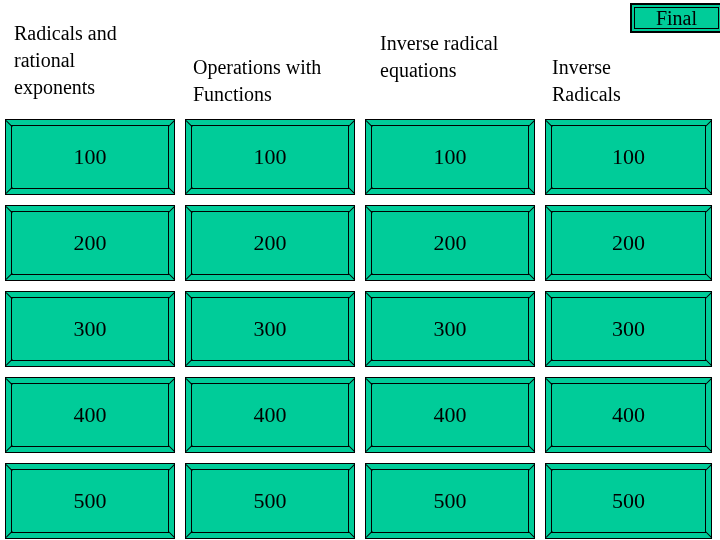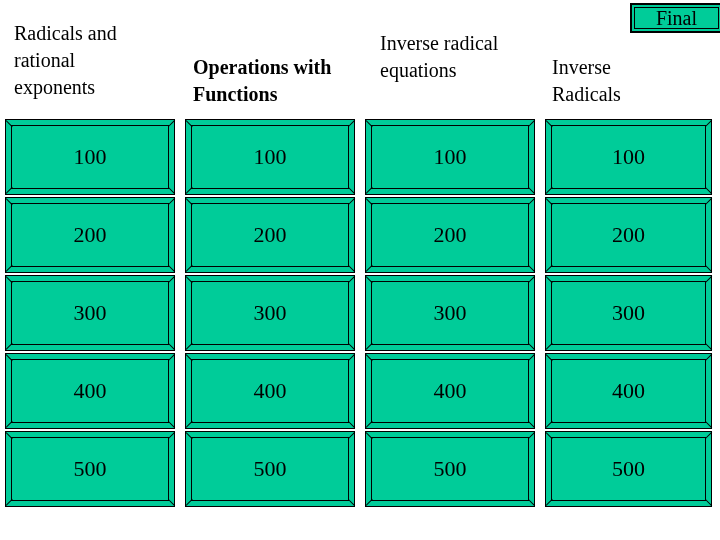--- a/index.html
+++ b/index.html
@@ -15,21 +15,21 @@
 
   
   .header {
     position:absolute;
     font-size:20px;
     line-height:27px;
     color:#000;
     margin-top:6px;
   }
   #h1 { left:14px;  top:14px; width:128px; }
-  #h2 { left:193px; top:48px; width:168px;font-weight:bold; }
+  #h2 { left:193px; top:48px; width:168px; }
   #h3 { left:380px; top:24px; width:160px; }
   #h4 { left:552px; top:48px; width:110px; }
 
   
   .final {
     position:absolute;
     left:630px; top:3px;
     width:93px; height:30px;
     background:var(--green);
     border:2px solid var(--line);
@@ -39,21 +39,21 @@
     cursor:pointer;
   }
 
   
   .column {
     position:absolute;
     top:119px;
     width:170px;
     display:flex;
     flex-direction:column;
-    gap:2px;
+    gap:10px;
   }
   #col1 { left:5px; }
   #col2 { left:185px; }
   #col3 { left:365px; }
   #col4 { left:545px; width:167px; }
 
   
   .cell {
     position:relative;
     height:76px;

